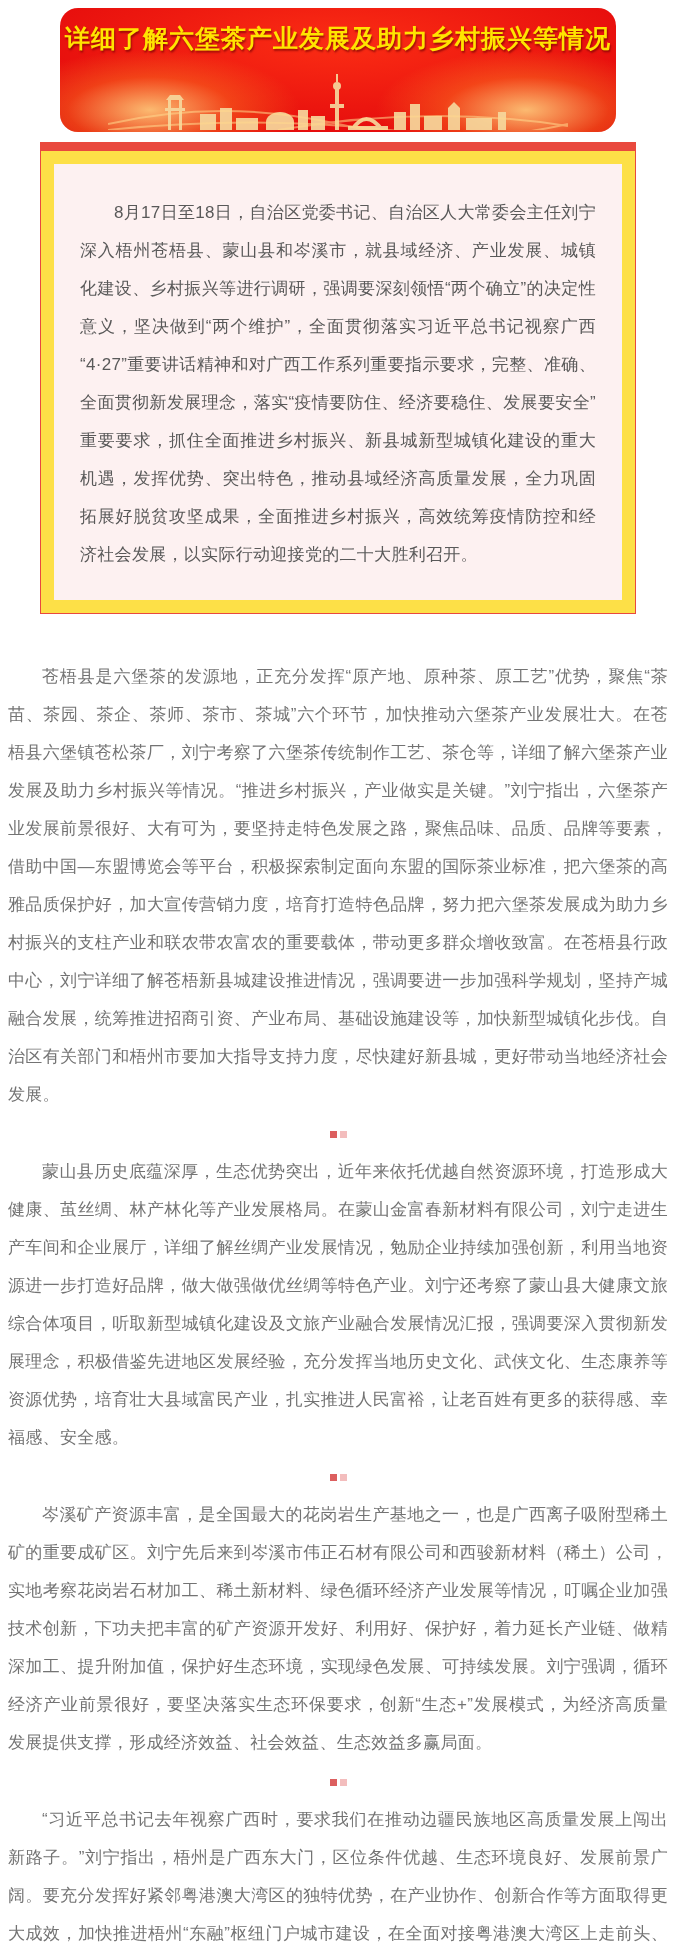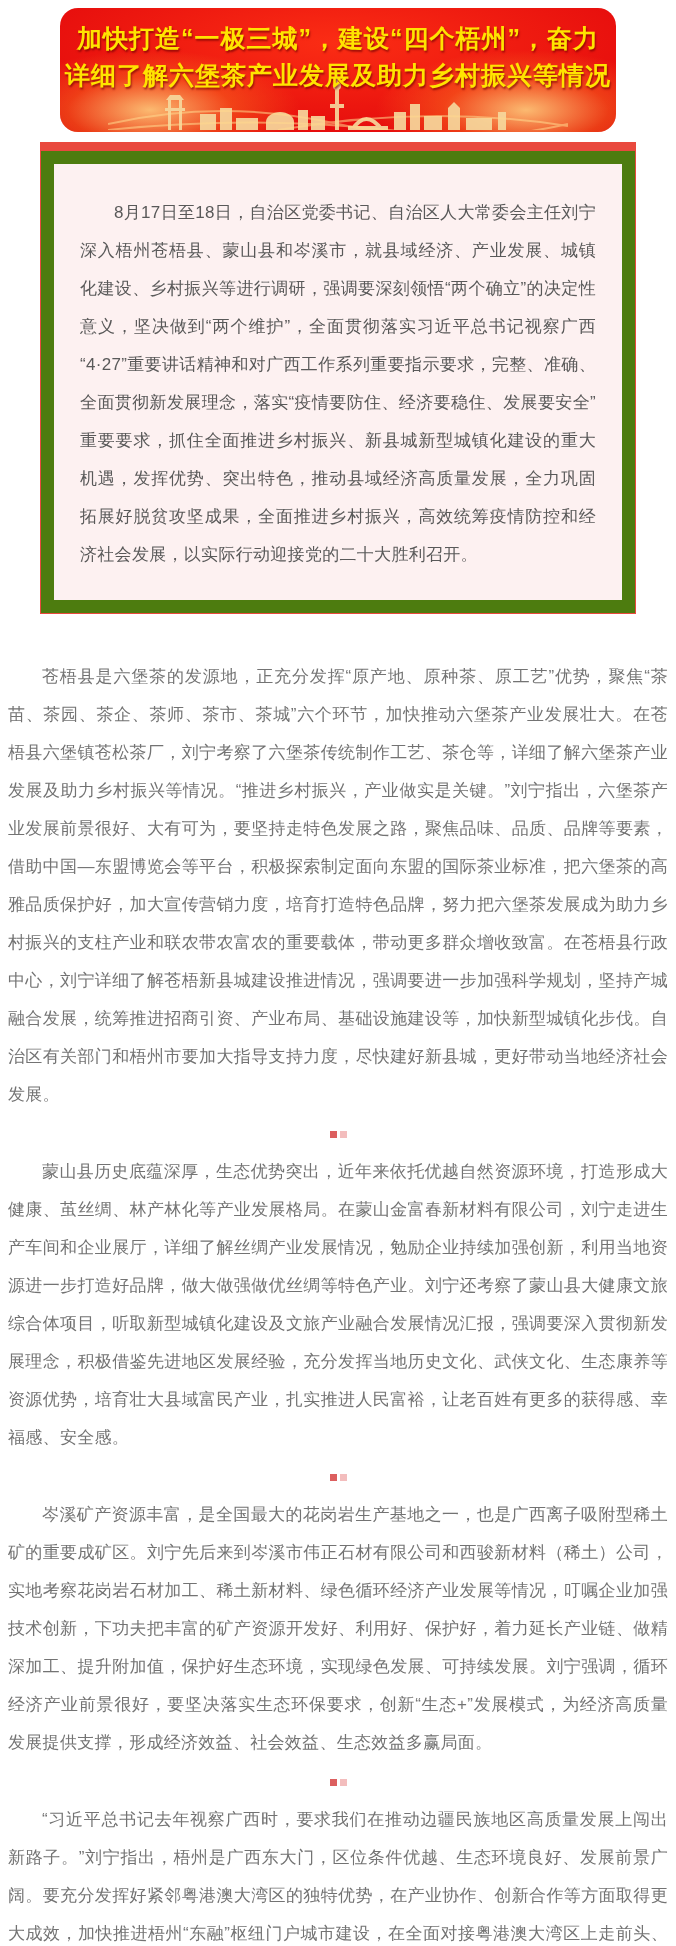--- a/index.html
+++ b/index.html
@@ -20,21 +20,21 @@
     color:#ffe400;text-shadow:1px 2px 2px rgba(110,0,0,.65);
   }
   .banner-glow{position:absolute;z-index:1;bottom:-38px;width:300px;height:120px;border-radius:50%;}
   .banner-glow.left{left:-60px;background:radial-gradient(closest-side,rgba(255,216,130,.85),rgba(255,150,40,.35) 55%,rgba(255,120,20,0) 100%);}
   .banner-glow.right{right:-60px;background:radial-gradient(closest-side,rgba(255,216,130,.85),rgba(255,150,40,.35) 55%,rgba(255,120,20,0) 100%);}
   .banner-skyline{position:absolute;z-index:2;left:0;right:0;bottom:-2px;text-align:center;}
   
   .notice-box{
     width:596px;margin:10px auto 0;box-sizing:border-box;
     border:1px solid #e9493e;border-top:9px solid #e9493e;
-    background:#4d7c0f;padding:13px;
+    background:#fde047;padding:13px;
   }
   .notice-inner{background:#fdf1f1;padding:30px 26px 26px;}
   .notice-inner p{
     margin:0;font-size:17px;line-height:38px;color:#595959;
     text-align:justify;text-indent:2em;letter-spacing:.3px;
   }
   
   .article{width:660px;margin:44px auto 0;}
   .article p{
     margin:0;font-size:17px;line-height:38px;color:#737373;
@@ -42,21 +42,20 @@
   }
   .sq-divider{display:flex;justify-content:center;gap:3px;margin:17px 0 15px;}
   .sq-divider .sq1{width:7px;height:7px;background:#dc5f5f;}
   .sq-divider .sq2{width:7px;height:7px;background:#f3bdbd;}
 </style>
 </head>
 <body>
 
 <div class="banner">
   <div class="banner-title">
-    <div>加快打造“一极三城”，建设“四个梧州”，奋力</div>
     <div>详细了解六堡茶产业发展及助力乡村振兴等情况</div>
   </div>
   <div class="banner-glow left"></div>
   <div class="banner-glow right"></div>
   <div class="banner-skyline">
     <svg width="460" height="56" viewBox="0 0 460 56">
       <g fill="#f6d79d" opacity="0.92">
 
         <polygon points="58,26 76,26 72,21 62,21"></polygon>
         <rect x="60" y="26" width="3" height="30"></rect>

